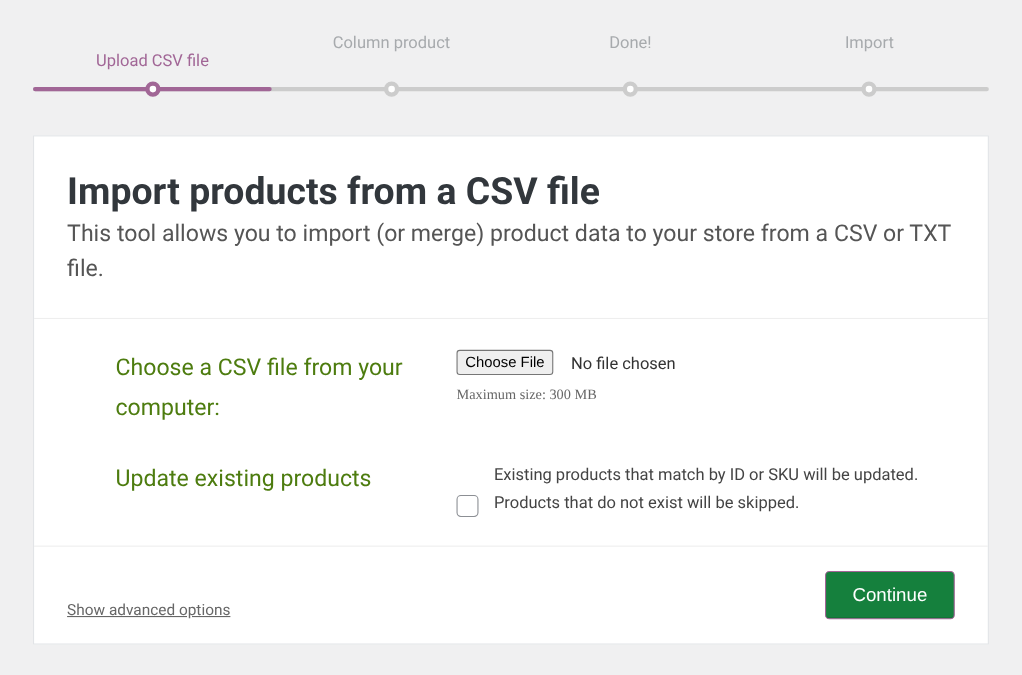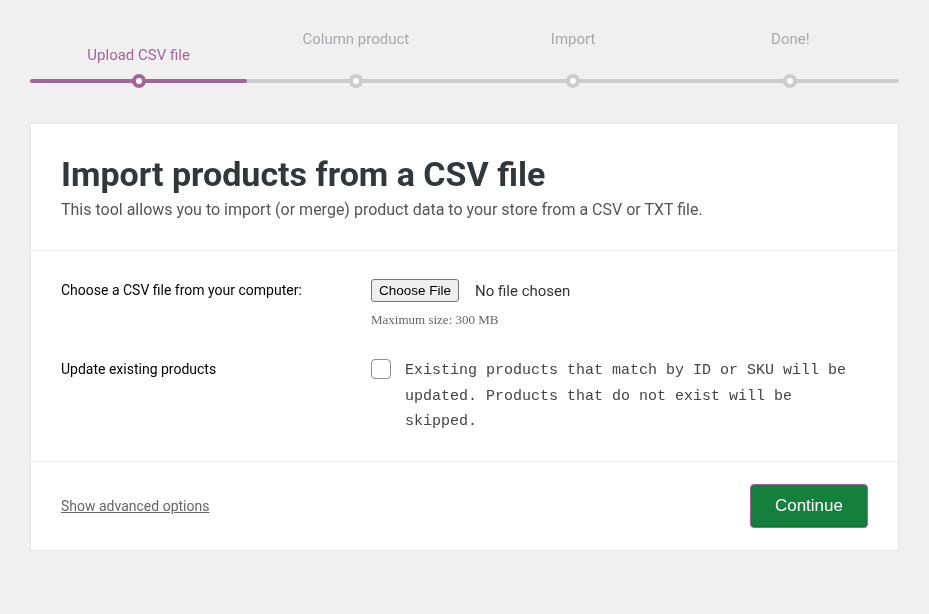--- a/index.html
+++ b/index.html
@@ -77,41 +77,42 @@
       padding: 30px 30px 28px;
       border-bottom: 1px solid #eee;
     }
     .card-header h1 {
       font-size: 34px;
       font-weight: 700;
       color: #32373c;
       margin-bottom: 4px;
     }
     .card-header p {
-      font-size: 16px;
+      font-size: 21px;
       color: #555;
       line-height: 1.5;
     }
     .card-body {
       padding: 28px 30px 26px;
       border-bottom: 1px solid #eee;
     }
     .form-row {
       display: flex;
       margin-bottom: 30px;
     }
     .form-row:last-child {
       margin-bottom: 0;
     }
     .form-label {
       width: 310px;
-      font-size: 14px;
-      color: #000000;
+      font-size: 21px;
+      color: #4d7c0f;
       line-height: 1.7;
       padding-right: 20px;
+      margin-left: 44px;
     }
     .form-control {
       flex: 1;
       font-size: 15px;
       color: #444;
     }
     .file-input-wrap {
       display: flex;
       align-items: center;
       gap: 16px;
@@ -130,44 +131,43 @@
       font-size: 15px;
       color: #333;
     }
     .help-text {
       font-size: 13px;
       color: #666;
       font-family: Liberation Serif, serif;
     }
     .checkbox-row {
       display: flex;
-      align-items: flex-start;
+      align-items: flex-end;
       gap: 14px;
-      font-family: Liberation Mono, monospace;
     }
     .checkbox-input {
       width: 20px;
       height: 20px;
       border: 1px solid #8c8f94;
       border-radius: 4px;
       background: #fff;
       flex-shrink: 0;
       cursor: pointer;
       margin-top: 1px;
     }
     .checkbox-label {
       font-size: 15px;
       color: #444;
       line-height: 1.7;
     }
     .card-footer {
       padding: 22px 30px;
       display: flex;
       justify-content: space-between;
-      align-items: center;
+      align-items: flex-end;
     }
     .advanced-link {
       font-size: 14px;
       color: #666;
       text-decoration: underline;
       cursor: pointer;
     }
     .continue-btn {
       background: #15803d;
       border: 1px solid #a36597;
@@ -180,22 +180,22 @@
     }
   </style>
 </head>
 <body>
 
 <div class="container">
   <div class="steps">
     <div class="steps-labels">
       <div class="step-label active">Upload CSV file</div>
       <div class="step-label">Column product</div>
+      <div class="step-label">Done!</div>
       <div class="step-label">Import</div>
-      <div class="step-label">Done!</div>
     </div>
     <div class="steps-track">
       <div class="steps-progress"></div>
       <div class="step-dot d1 active"></div>
       <div class="step-dot d2"></div>
       <div class="step-dot d3"></div>
       <div class="step-dot d4"></div>
     </div>
   </div>
 

